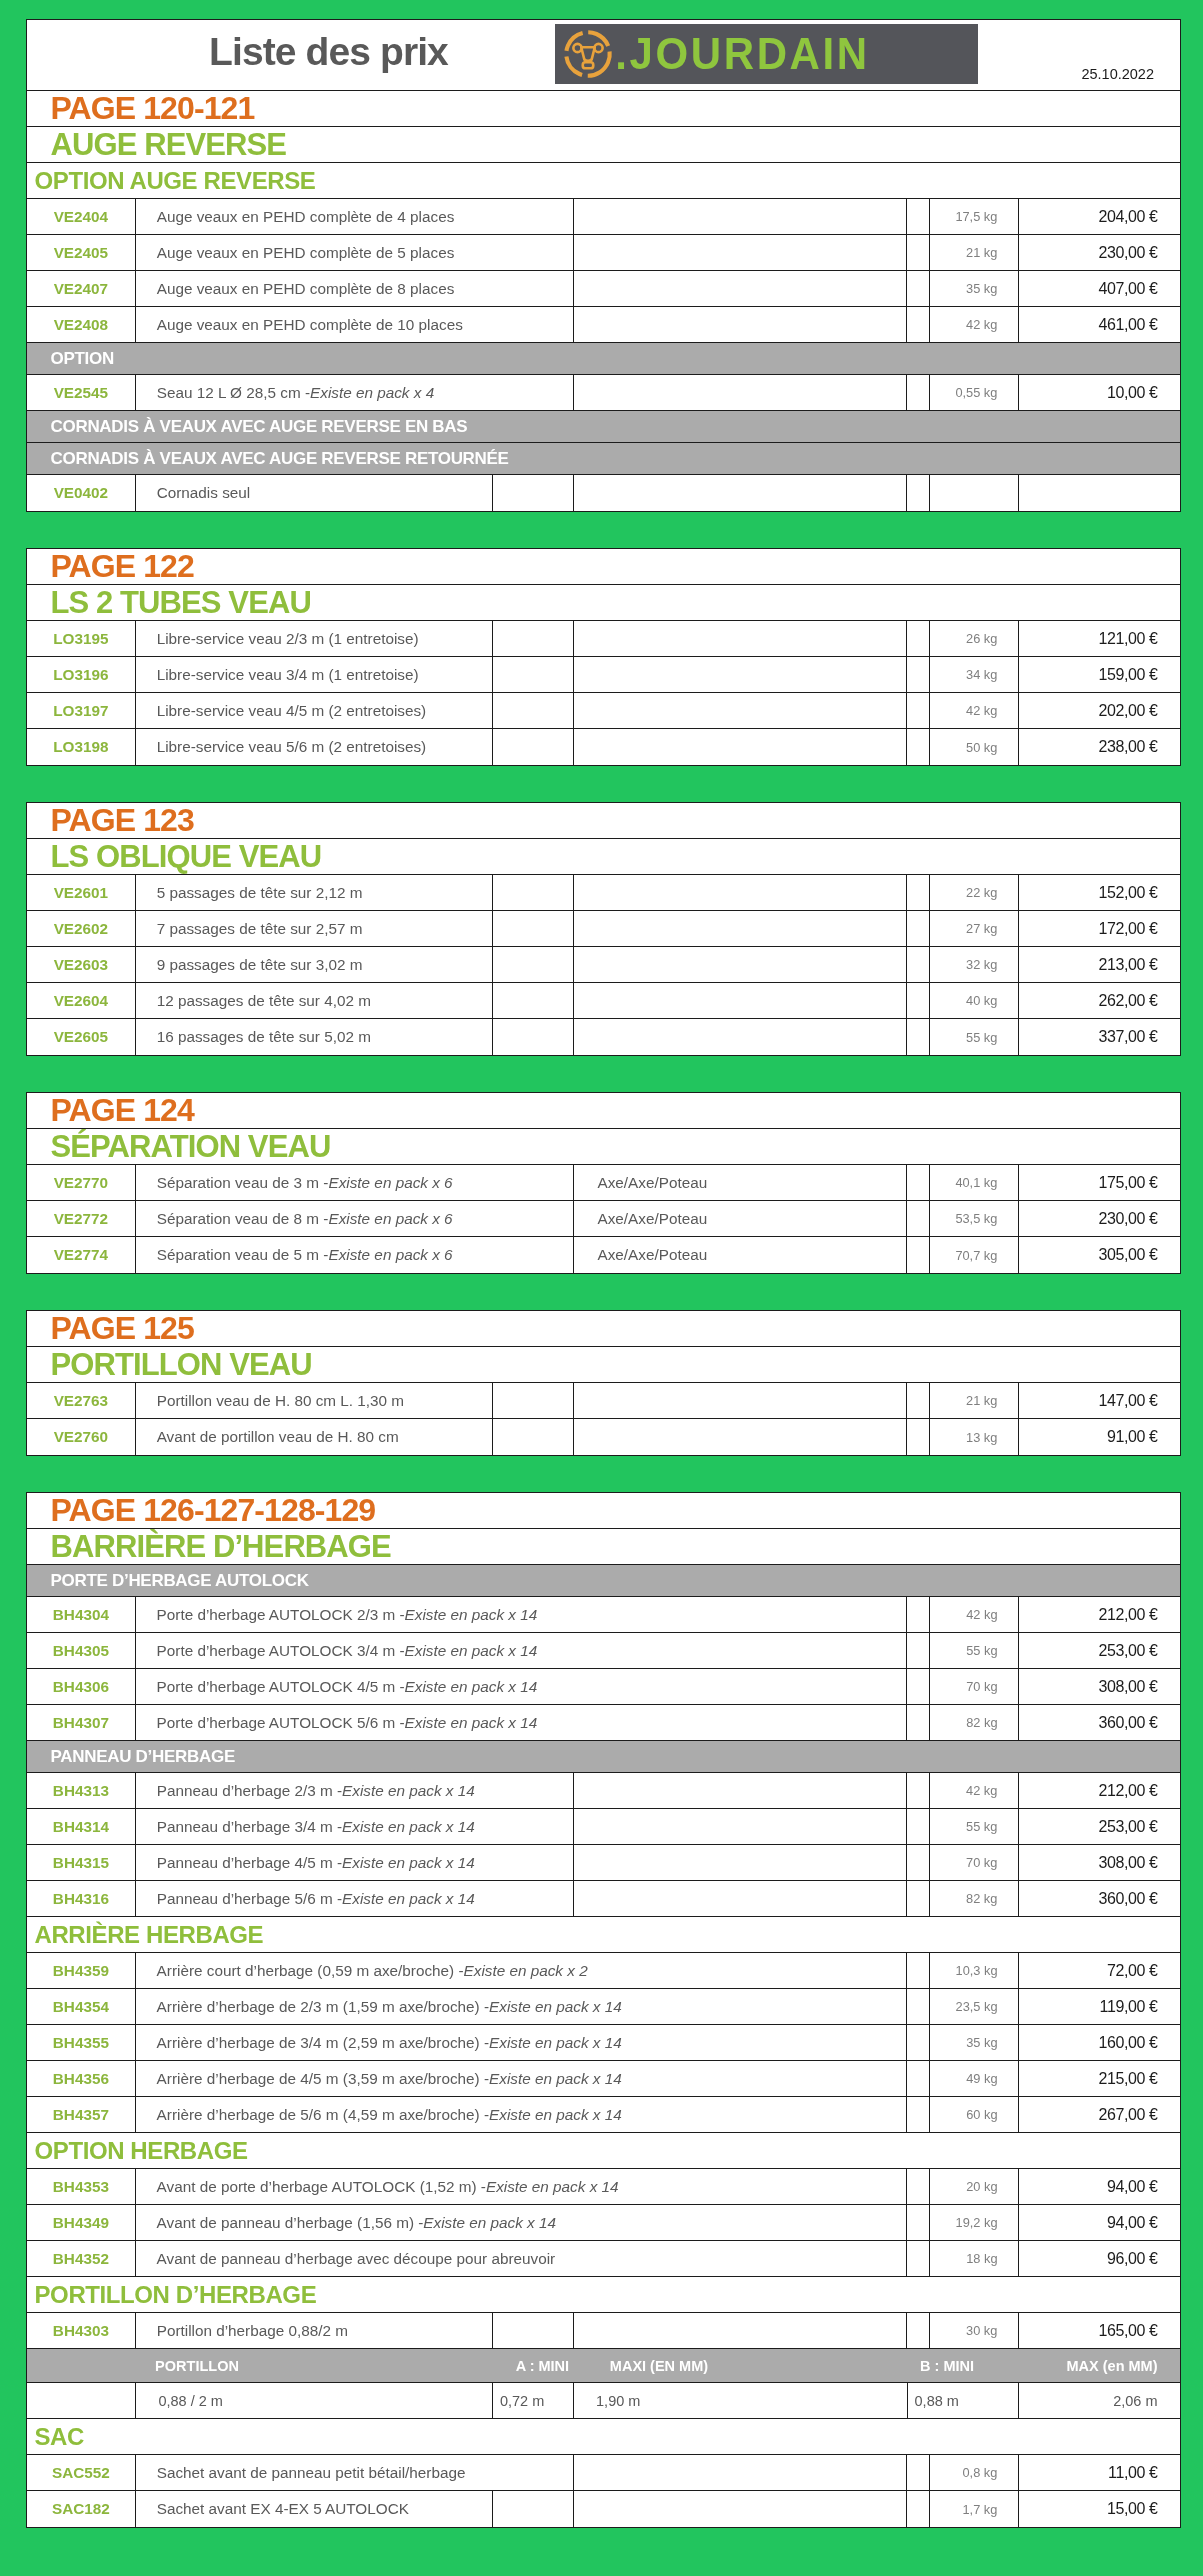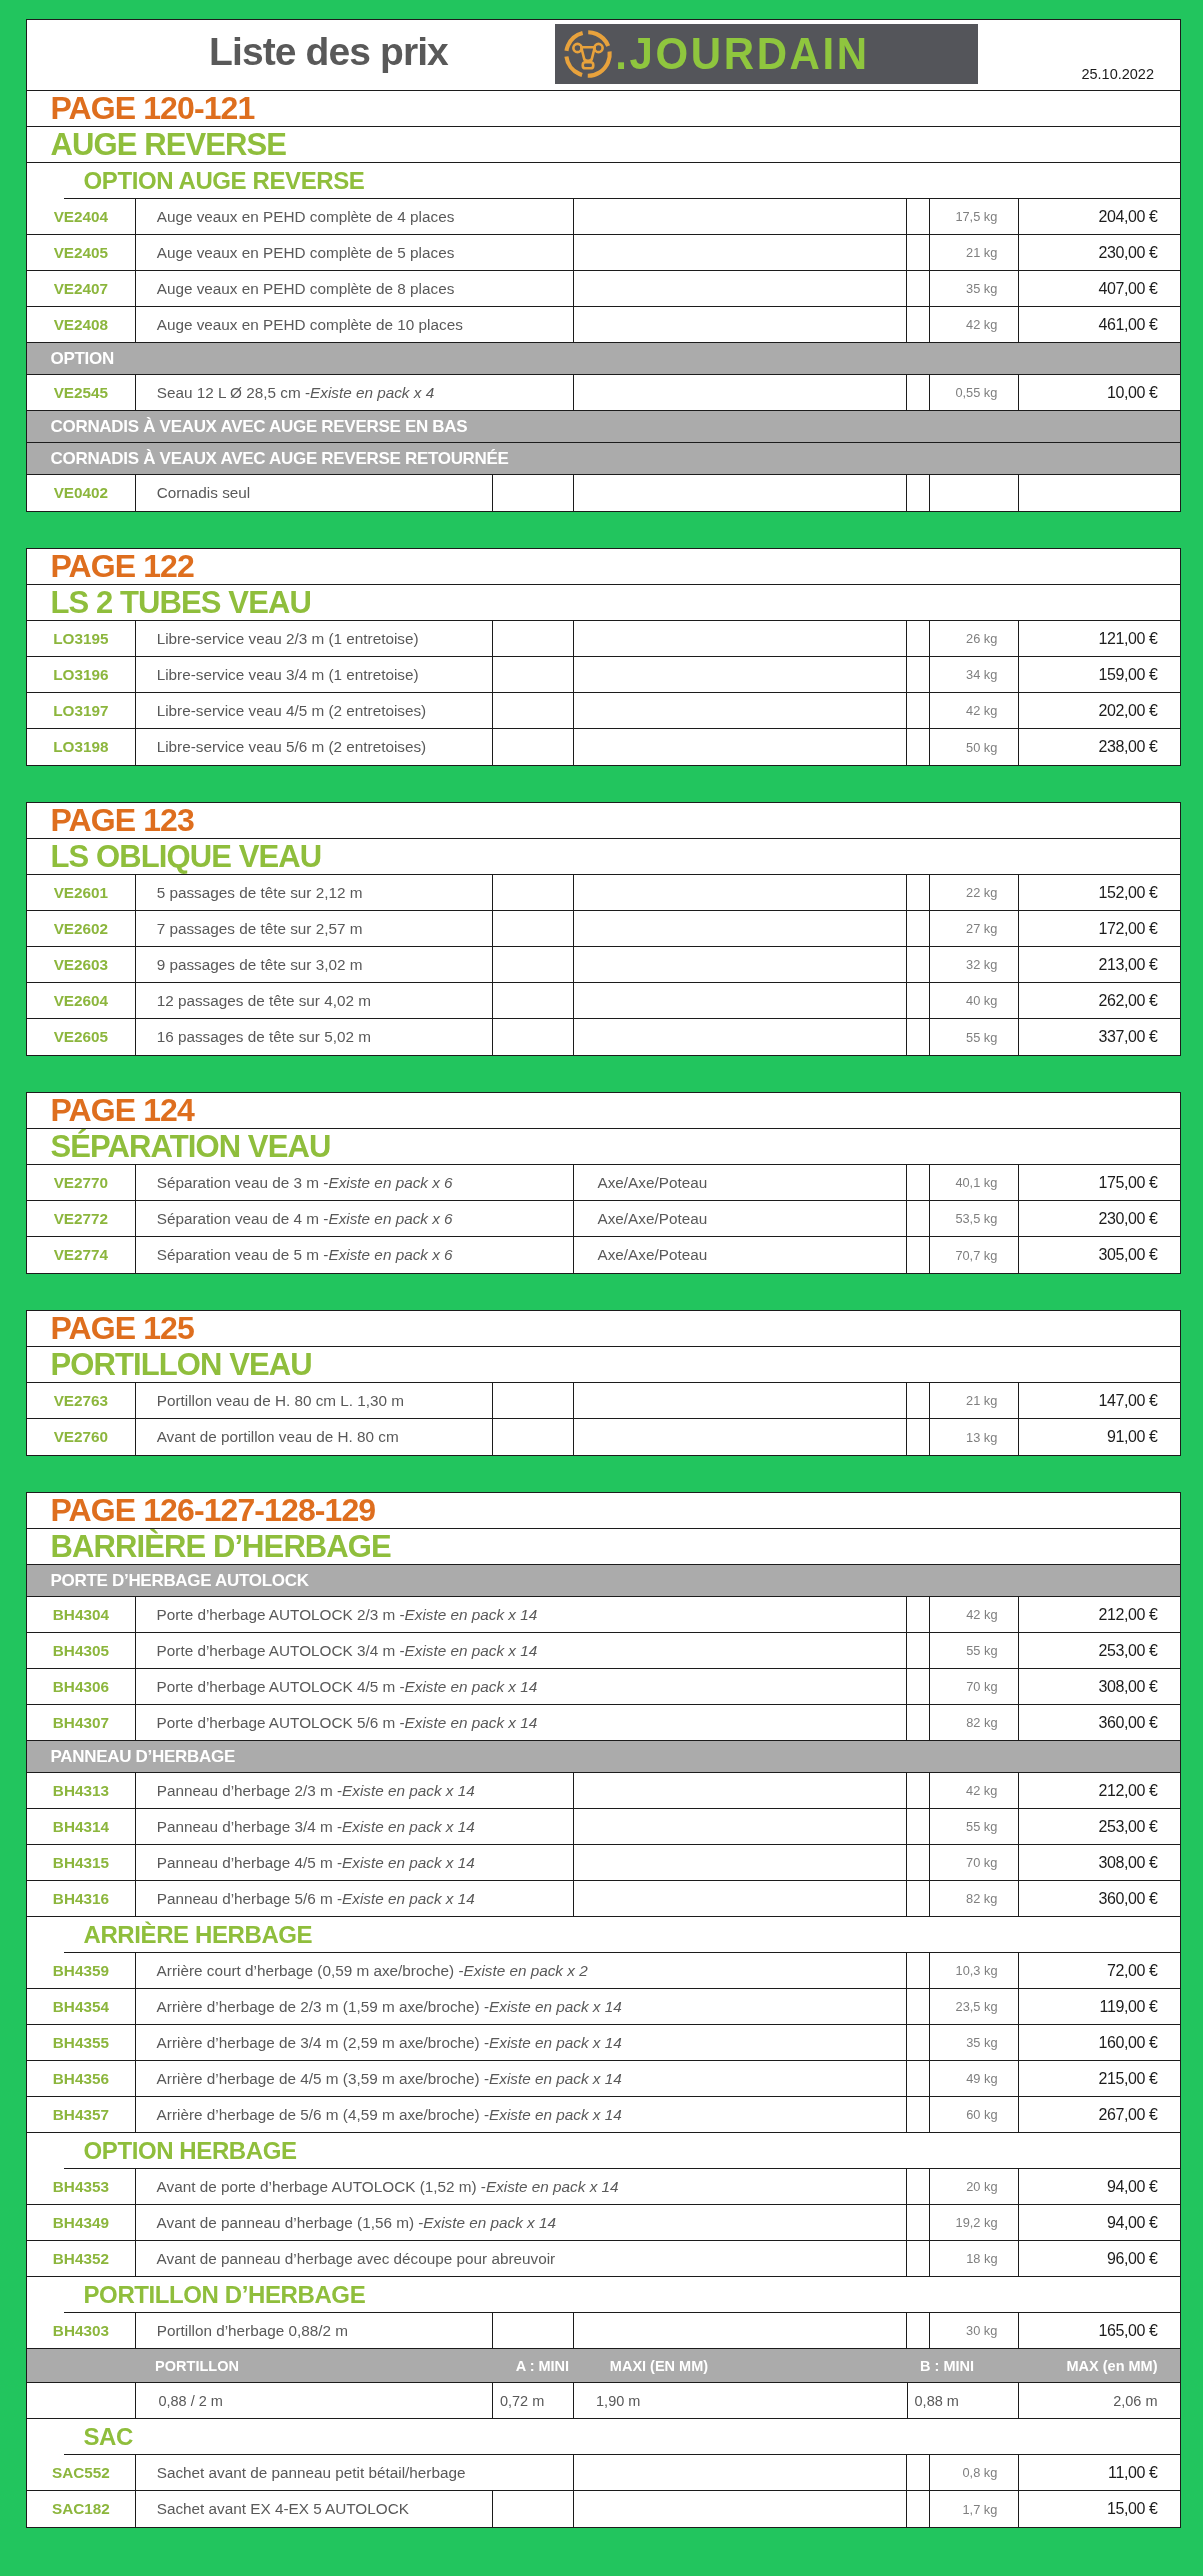--- a/index.html
+++ b/index.html
@@ -19,21 +19,21 @@
              transform:scaleY(1.05);white-space:nowrap;}
   .date{position:absolute;right:25.5px;bottom:7.7px;font-size:14.5px;color:#1c1c1c;}
 
   
   .row{display:flex;align-items:center;box-sizing:border-box;border-bottom:1.7px solid #1c1c1c;background:#fff;}
   .row:last-child{border-bottom:none;}
   .r-page{height:36px;padding-left:24px;}
   .r-page span{color:#DE6E1E;font-size:32px;font-weight:bold;letter-spacing:-0.9px;white-space:nowrap;}
   .r-sec{height:36px;padding-left:24px;}
   .r-sec span{color:#8FBE3C;font-size:31px;font-weight:bold;letter-spacing:-0.9px;white-space:nowrap;}
-  .r-sub{height:36px;padding-left:20px;margin-left:37px;}
+  .r-sub{height:36px;padding-left:8px;}
   .r-sub span{color:#8FBE3C;font-size:24px;font-weight:bold;letter-spacing:-0.4px;white-space:nowrap;}
   .r-gray{height:32px;background:#ABABAB;padding-left:24px;}
   .r-gray span{color:#ffffff;font-size:17px;font-weight:bold;letter-spacing:-0.3px;white-space:nowrap;}
   .r-item{height:36px;}
   .r-dimhead{height:34px;background:#ABABAB;}
   .r-dimrow{height:36px;}
 
   
   .cell{height:100%;display:flex;align-items:center;box-sizing:border-box;
         border-left:1.7px solid #1c1c1c;overflow:hidden;white-space:nowrap;}
@@ -292,21 +292,21 @@
               <span class="it">Existe en pack x 6</span>
             </div>
             <div class="cell mid" style="width: 334px;">Axe/Axe/Poteau</div>
             <div class="cell " style="width: 23px;"></div>
             <div class="cell wt" style="width: 89px;">40,1 kg</div>
             <div class="cell price" style="width: 162px;">175,00 €</div>
           </div>
           <div class="row r-item">
             <div class="cell code first" style="width: 109px;">VE2772</div>
             <div class="cell desc" style="width: 438px;">
-              <span>Séparation veau de 4 m - </span>
+              <span>Séparation veau de 8 m - </span>
               <span class="it">Existe en pack x 6</span>
             </div>
             <div class="cell mid" style="width: 334px;">Axe/Axe/Poteau</div>
             <div class="cell " style="width: 23px;"></div>
             <div class="cell wt" style="width: 89px;">53,5 kg</div>
             <div class="cell price" style="width: 162px;">230,00 €</div>
           </div>
           <div class="row r-item">
             <div class="cell code first" style="width: 109px;">VE2774</div>
             <div class="cell desc" style="width: 438px;">

